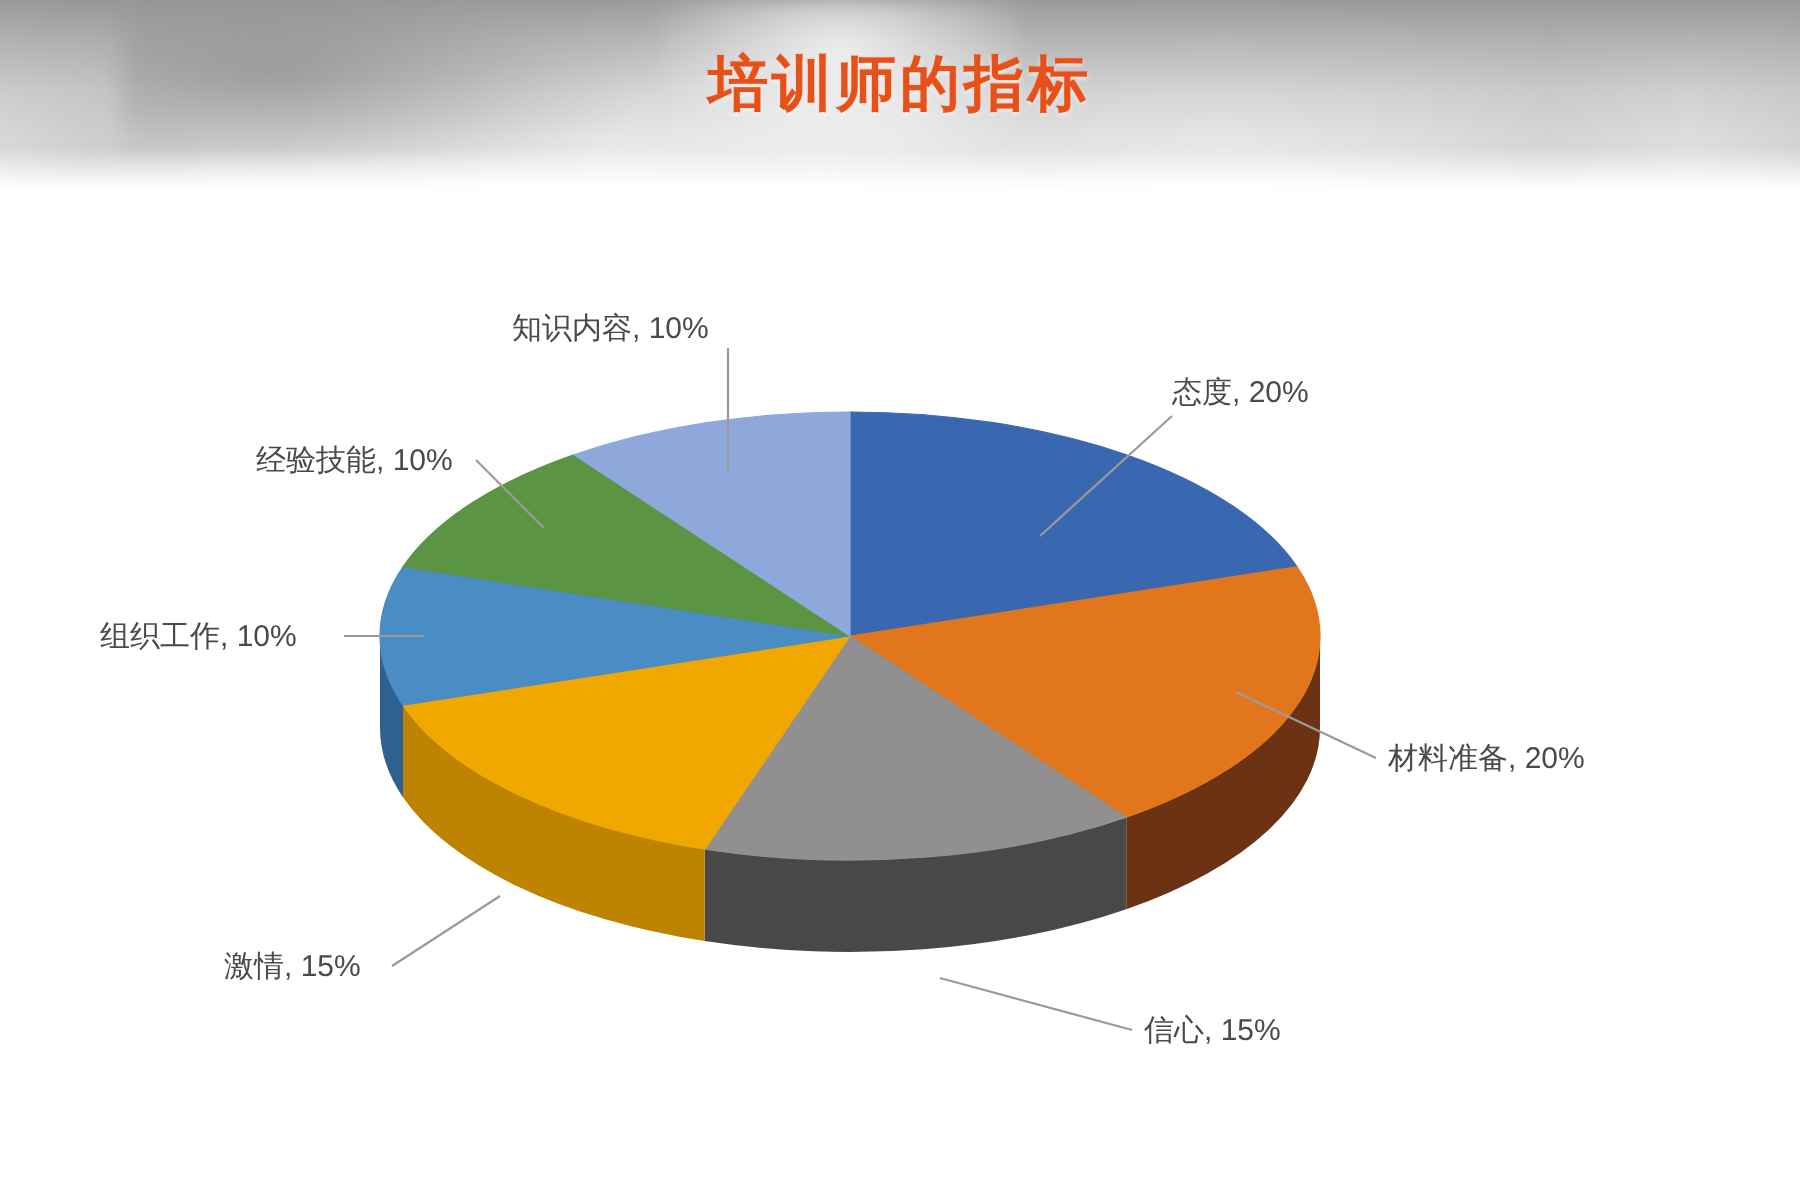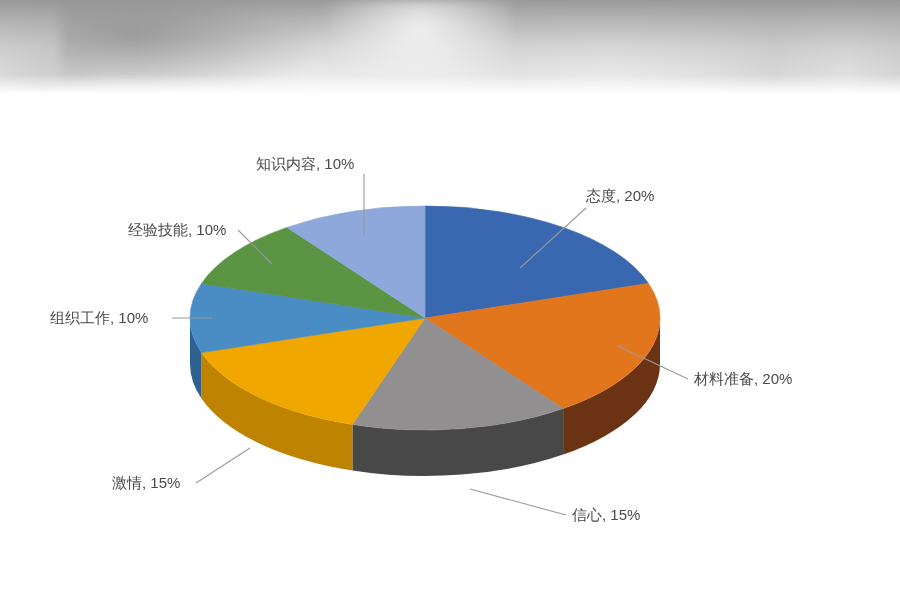--- a/index.html
+++ b/index.html
@@ -60,20 +60,21 @@
 <body>
 
 <div class="slide">
 
   <div class="header-band">
     <div class="header-blob"></div>
     <div class="header-blob2"></div>
     <div class="header-fade"></div>
   </div>
 
+  <div class="title">培训师的指标</div>
 
   <div class="chart-wrap">
     <svg width="900" height="501" viewBox="0 0 900 501">
       <g id="pie-sides">
           <path d="M 660 222 A 235 112 0 0 1 563.1295342887312 312.60990336999413 L 563.1295342887312 358.60990336999413 A 235 112 0 0 0 660 268 Z" fill="#6b3213"></path>
           <path d="M 563.1295342887312 312.60990336999413 A 235 112 0 0 1 352.38100632188736 328.5183298250572 L 352.38100632188736 374.5183298250572 A 235 112 0 0 0 563.1295342887312 358.60990336999413 Z" fill="#484848"></path>
           <path d="M 352.38100632188736 328.5183298250572 A 235 112 0 0 1 201.50171867063892 256.60990336999413 L 201.50171867063892 302.60990336999413 A 235 112 0 0 0 352.38100632188736 374.5183298250572 Z" fill="#be8300"></path>
           <path d="M 201.50171867063892 256.60990336999413 A 235 112 0 0 1 190 222 L 190 268 A 235 112 0 0 0 201.50171867063892 302.60990336999413 Z" fill="#2f6190"></path>
         </g>
       <g id="pie-tops">

